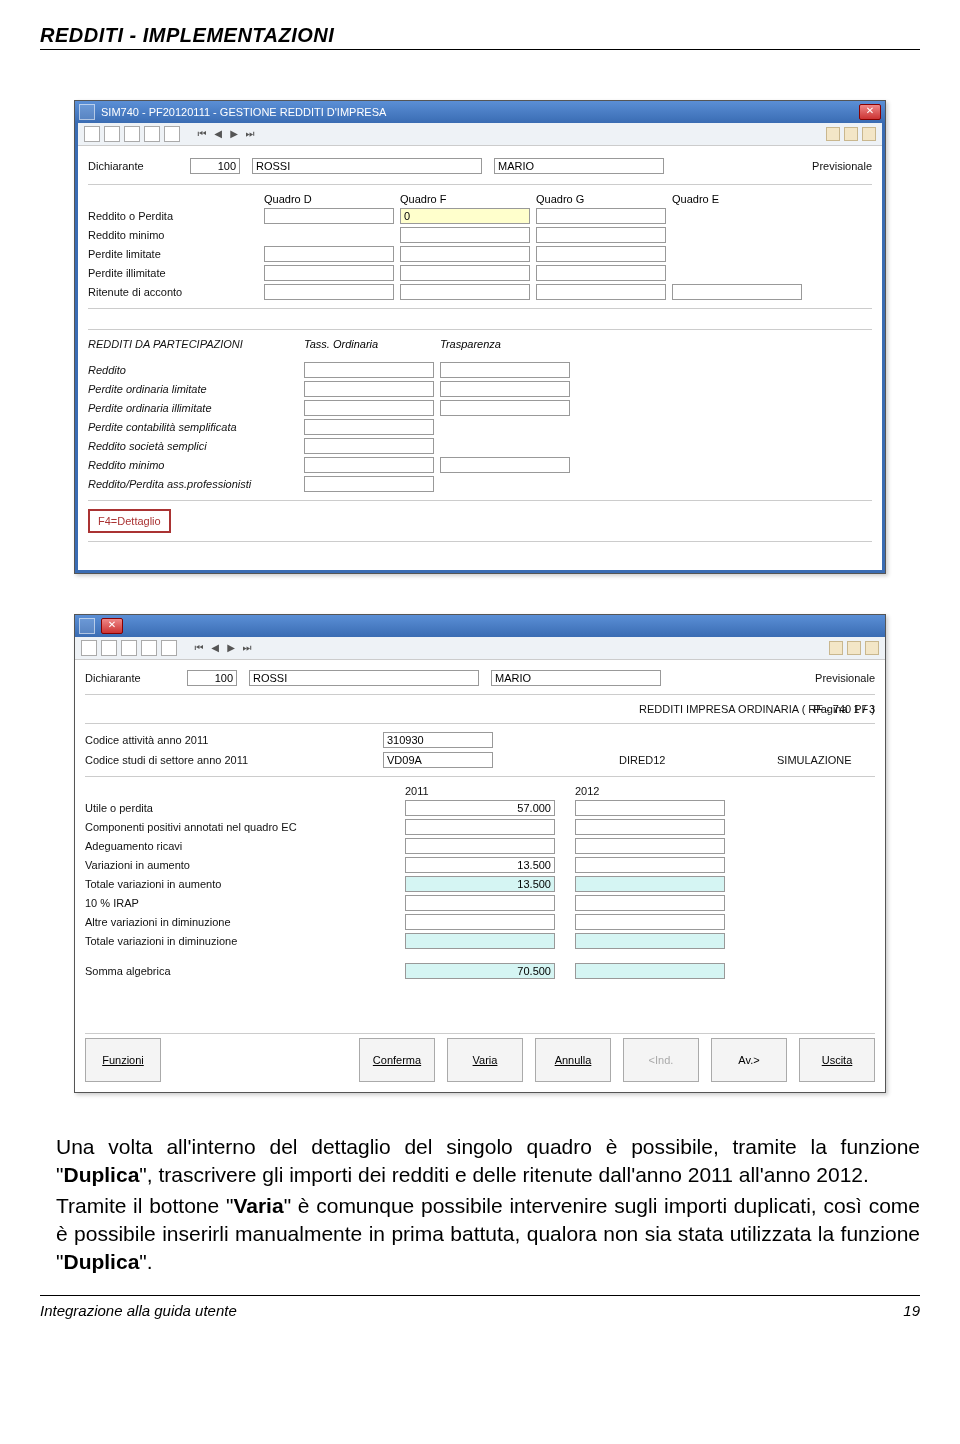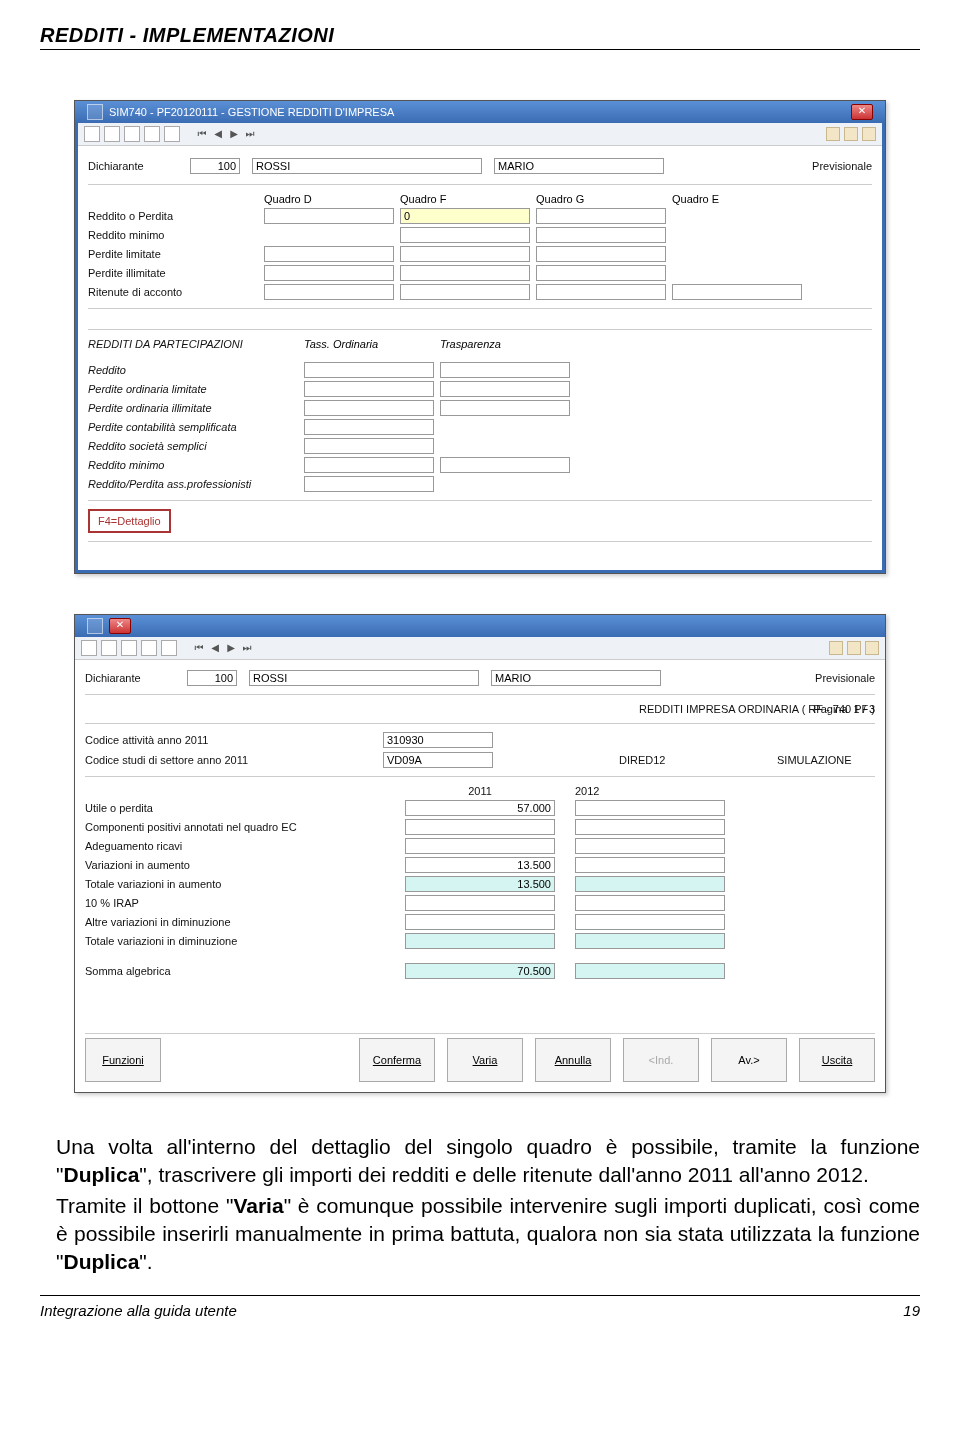--- a/index.html
+++ b/index.html
@@ -43,21 +43,21 @@
     font-size: 11px;
     color: #000;
     background: #fff;
   }
   .titlebar {
     display: flex;
     align-items: center;
     height: 22px;
     background: linear-gradient(#5b8fd6, #3a6cb3);
     color: #fff;
-    padding: 0 12px;
+    padding: 0 4px;
     font-size: 11px;
   }
   .titlebar .app-icon {
     width: 14px; height: 14px; background:#fff2; border:1px solid #fff8; margin-right:6px;
   }
   .titlebar .title-text { flex: 1; white-space: nowrap; }
   .titlebar .close-btn {
     width: 20px; height: 14px;
     background: linear-gradient(#e88,#c33);
     border: 1px solid #800;
@@ -329,21 +329,21 @@
         <div class="inp">VD09A</div>
         <div></div>
         <div class="label">DIRED12</div>
         <div class="label">SIMULAZIONE</div>
       </div>
 
       <hr class="section-hr">
 
       <div class="yeargrid">
         <div></div>
-        <div class="label" style="text-align:center">2011</div>
+        <div class="label" style="text-align:left">2011</div>
         <div class="label" style="text-align:left">2012</div>
 
         <div class="label">Utile o perdita</div>
         <div class="inp right">57.000</div>
         <div class="inp"></div>
 
         <div class="label">Componenti positivi annotati nel quadro EC</div>
         <div class="inp"></div>
         <div class="inp"></div>
 

